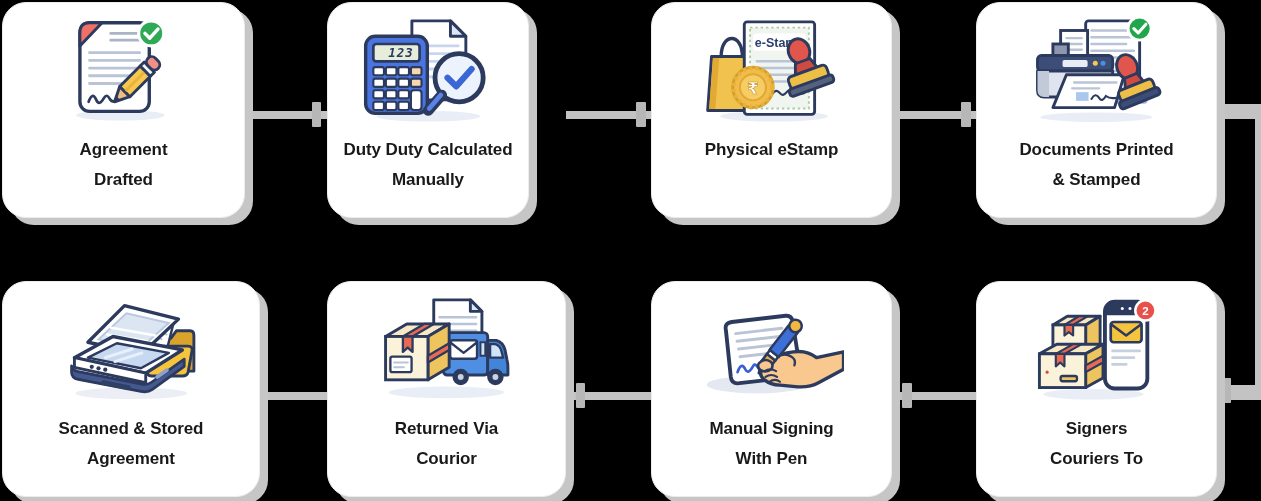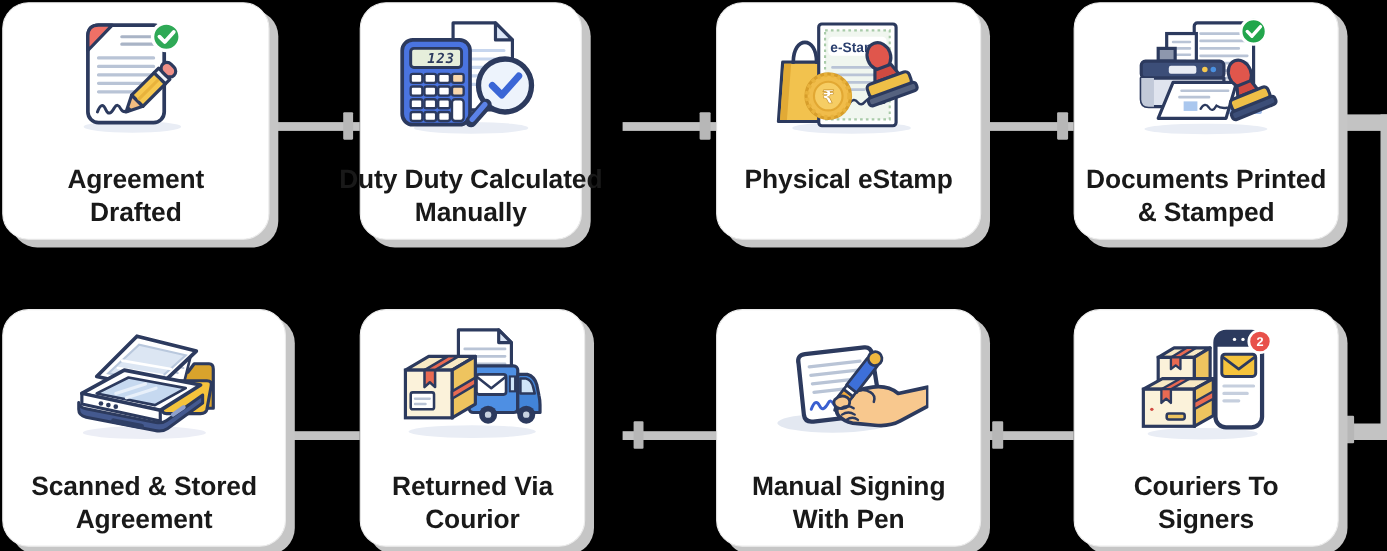--- a/index.html
+++ b/index.html
@@ -3,21 +3,21 @@
 <meta charset="utf-8">
 <style>
   html,body{margin:0;padding:0;background:#000;}
   .stage{position:relative;width:1261px;height:501px;background:#000;overflow:hidden;
          font-family:"Liberation Sans",sans-serif;}
   .card{position:absolute;height:216px;background:#fff;border-radius:24px;
         box-shadow:8px 7px 0 #c6c6c6;border:1px solid #ececec;box-sizing:border-box;
         display:flex;flex-direction:column;align-items:center;}
   .icon-wrap{margin-top:13px;height:108px;display:flex;align-items:center;justify-content:center;}
   .icon-wrap svg{height:106px;width:auto;display:block;}
-  .label{margin-top:25px;text-align:center;font-weight:700;font-size:24px;line-height:30px;
+  .label{margin-top:11px;text-align:center;font-weight:700;font-size:17px;line-height:30px;
          color:#191919;white-space:nowrap;letter-spacing:-0.1px;}
   .bar{position:absolute;background:#c3c3c3;}
   .nub{position:absolute;background:#b7b7b7;border-radius:1px;}
 </style>
 </head>
 <body>
 
 <div class="stage">
 
   <div class="bar" style="left:245px;top:111px;width:82px;height:8px"></div>
@@ -199,21 +199,21 @@
         <line x1="46" y1="90" x2="72" y2="95" stroke="#2f3f66" stroke-width="5" stroke-linecap="round"></line>
         <line x1="102" y1="84" x2="112" y2="77" stroke="#8fa0cc" stroke-width="4" stroke-linecap="round"></line>
       </svg>
     </div>
     <div class="label">
       <div>Scanned &amp; Stored</div>
       <div>Agreement</div>
     </div>
   </div>
 
-  <div class="card" style="left:327px;top:281px;width:205px">
+  <div class="card" style="left:327px;top:281px;width:239px">
     <div class="icon-wrap">
       <svg viewBox="0 0 150 110">
         <ellipse cx="75" cy="100" rx="60" ry="6" fill="#e9edf5"></ellipse>
         <path d="M62 4 H100 L112 16 V64 H62 Z" fill="#fff" stroke="#2c3a5e" stroke-width="3" stroke-linejoin="round"></path>
         <path d="M100 4 L112 16 H100 Z" fill="#dce6f6" stroke="#2c3a5e" stroke-width="3" stroke-linejoin="round"></path>
         <path d="M68 22 H106 M68 29 H106 M68 36 H106 M68 43 H96" stroke="#b9c4d6" stroke-width="2.6" stroke-linecap="round" fill="none"></path>
         <rect x="72" y="38" width="46" height="44" rx="4" fill="#4e8fe3" stroke="#2c3a5e" stroke-width="3"></rect>
         <path d="M118 46 H127 Q134 48 136 56 L138 66 Q139 70 139 75 V82 H118 Z" fill="#4284d8" stroke="#2c3a5e" stroke-width="3" stroke-linejoin="round"></path>
         <path d="M120.5 50 H126 Q131 51.5 132.5 58 L134 64 H120.5 Z" fill="#cfe4f8" stroke="#2c3a5e" stroke-width="2.4" stroke-linejoin="round"></path>
         <rect x="79" y="46" width="28" height="19" rx="2.5" fill="#fff" stroke="#2c3a5e" stroke-width="2.6"></rect>
@@ -290,18 +290,18 @@
         <path d="M33 60 L51 50 H60 L42 60 Z" fill="#e96a52" stroke="#2c3a5e" stroke-width="2.2" stroke-linejoin="round"></path>
         <path d="M33 60 H42 V73 L37.5 69 L33 73 Z" fill="#e96a52" stroke="#2c3a5e" stroke-width="2.2" stroke-linejoin="round"></path>
         <path d="M64 72 L82 62 V69 L64 79 Z" fill="#e96a52" stroke="#2c3a5e" stroke-width="2.2" stroke-linejoin="round"></path>
         <rect x="38" y="83" width="17" height="5.5" rx="2" fill="#eec45f" stroke="#2c3a5e" stroke-width="2.4"></rect>
         <circle cx="24" cy="79" r="1.6" fill="#d14b42"></circle>
         <circle cx="126" cy="15" r="10.5" fill="#e8504a" stroke="#fff" stroke-width="2.6"></circle>
         <text x="126" y="19.5" text-anchor="middle" font-size="12" font-weight="bold" fill="#fff" font-family="'Liberation Sans',sans-serif">2</text>
       </svg>
     </div>
     <div class="label">
+      <div>Signers</div>
       <div>Couriers To</div>
-      <div>Signers</div>
     </div>
   </div>
 
 </div>
 
 </body></html>

